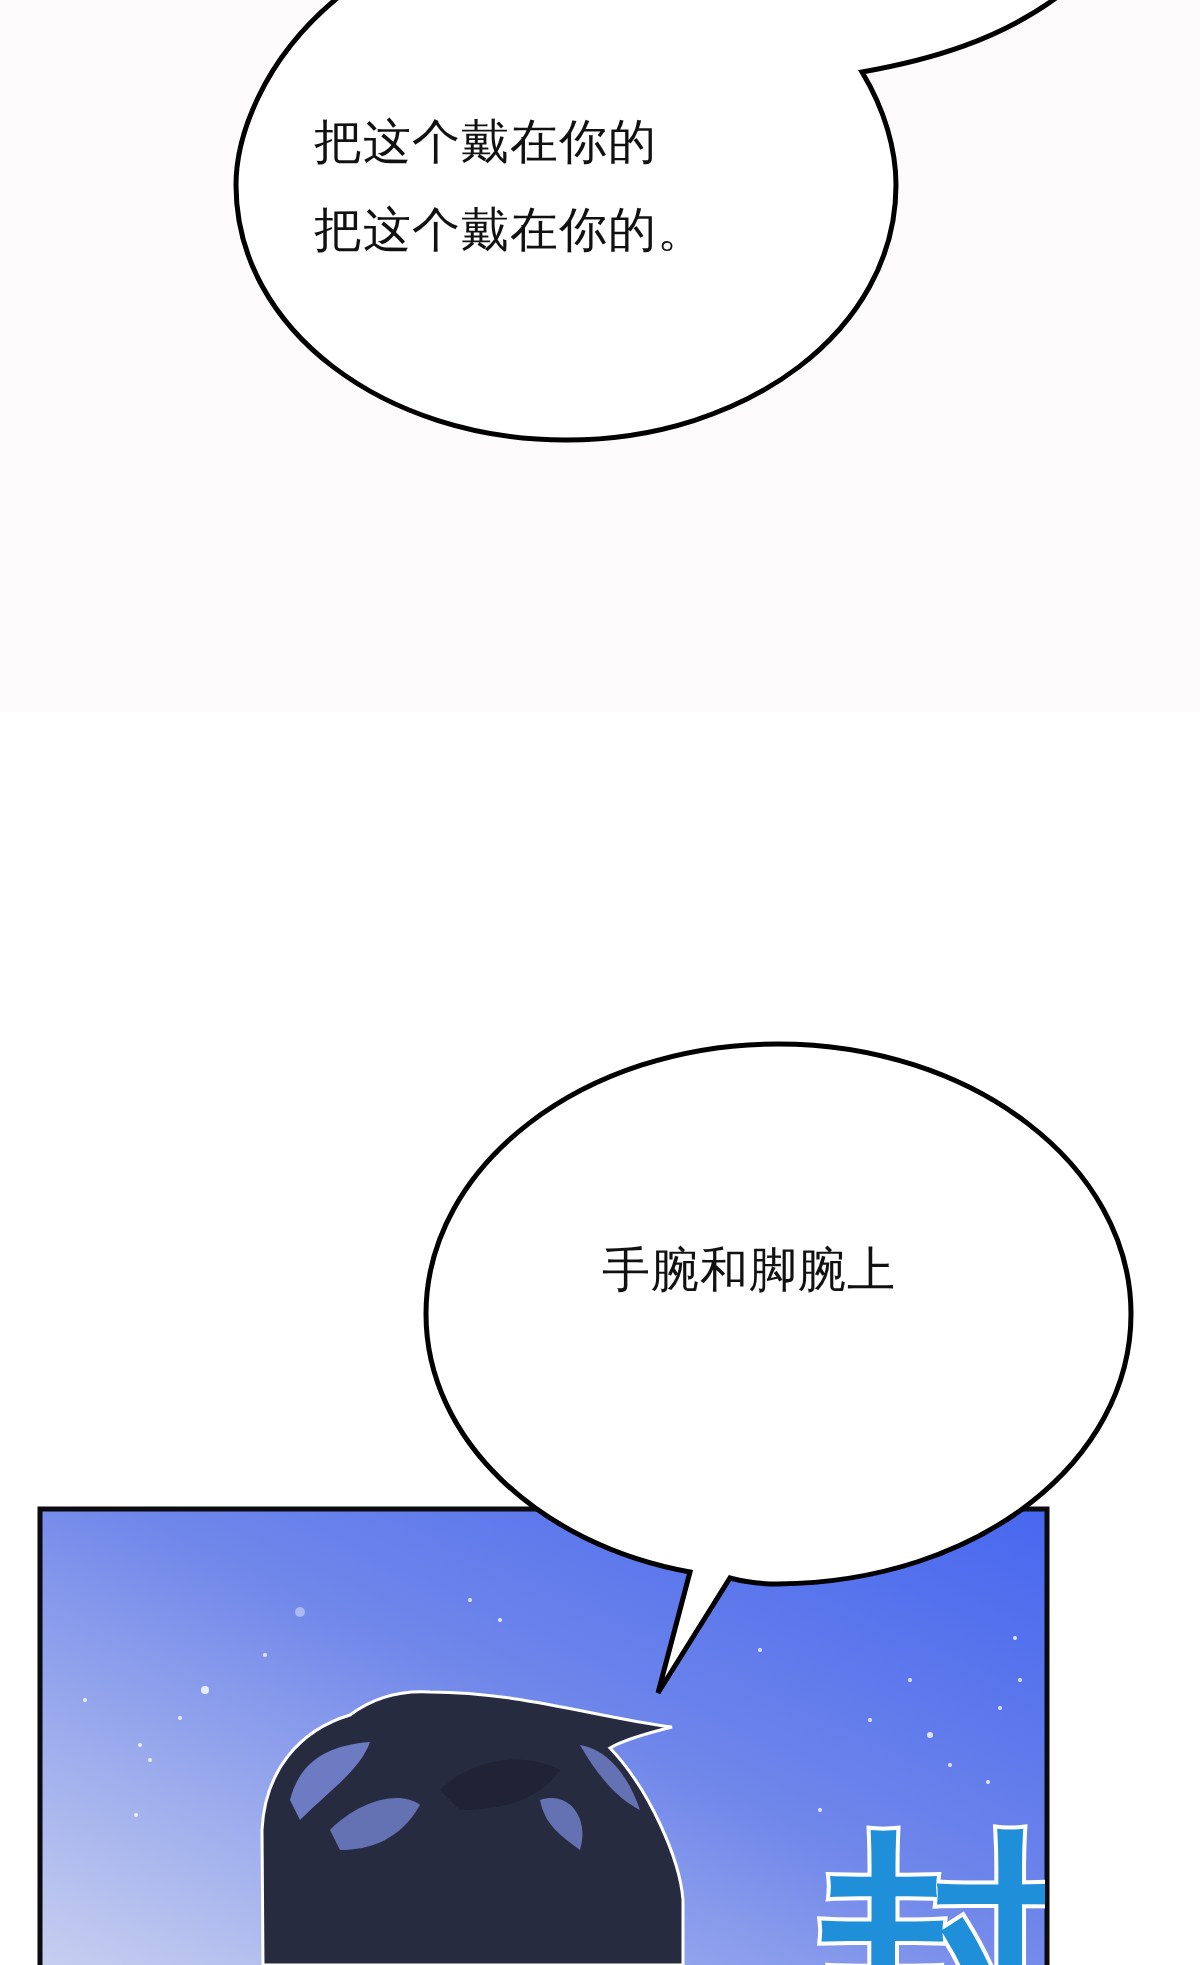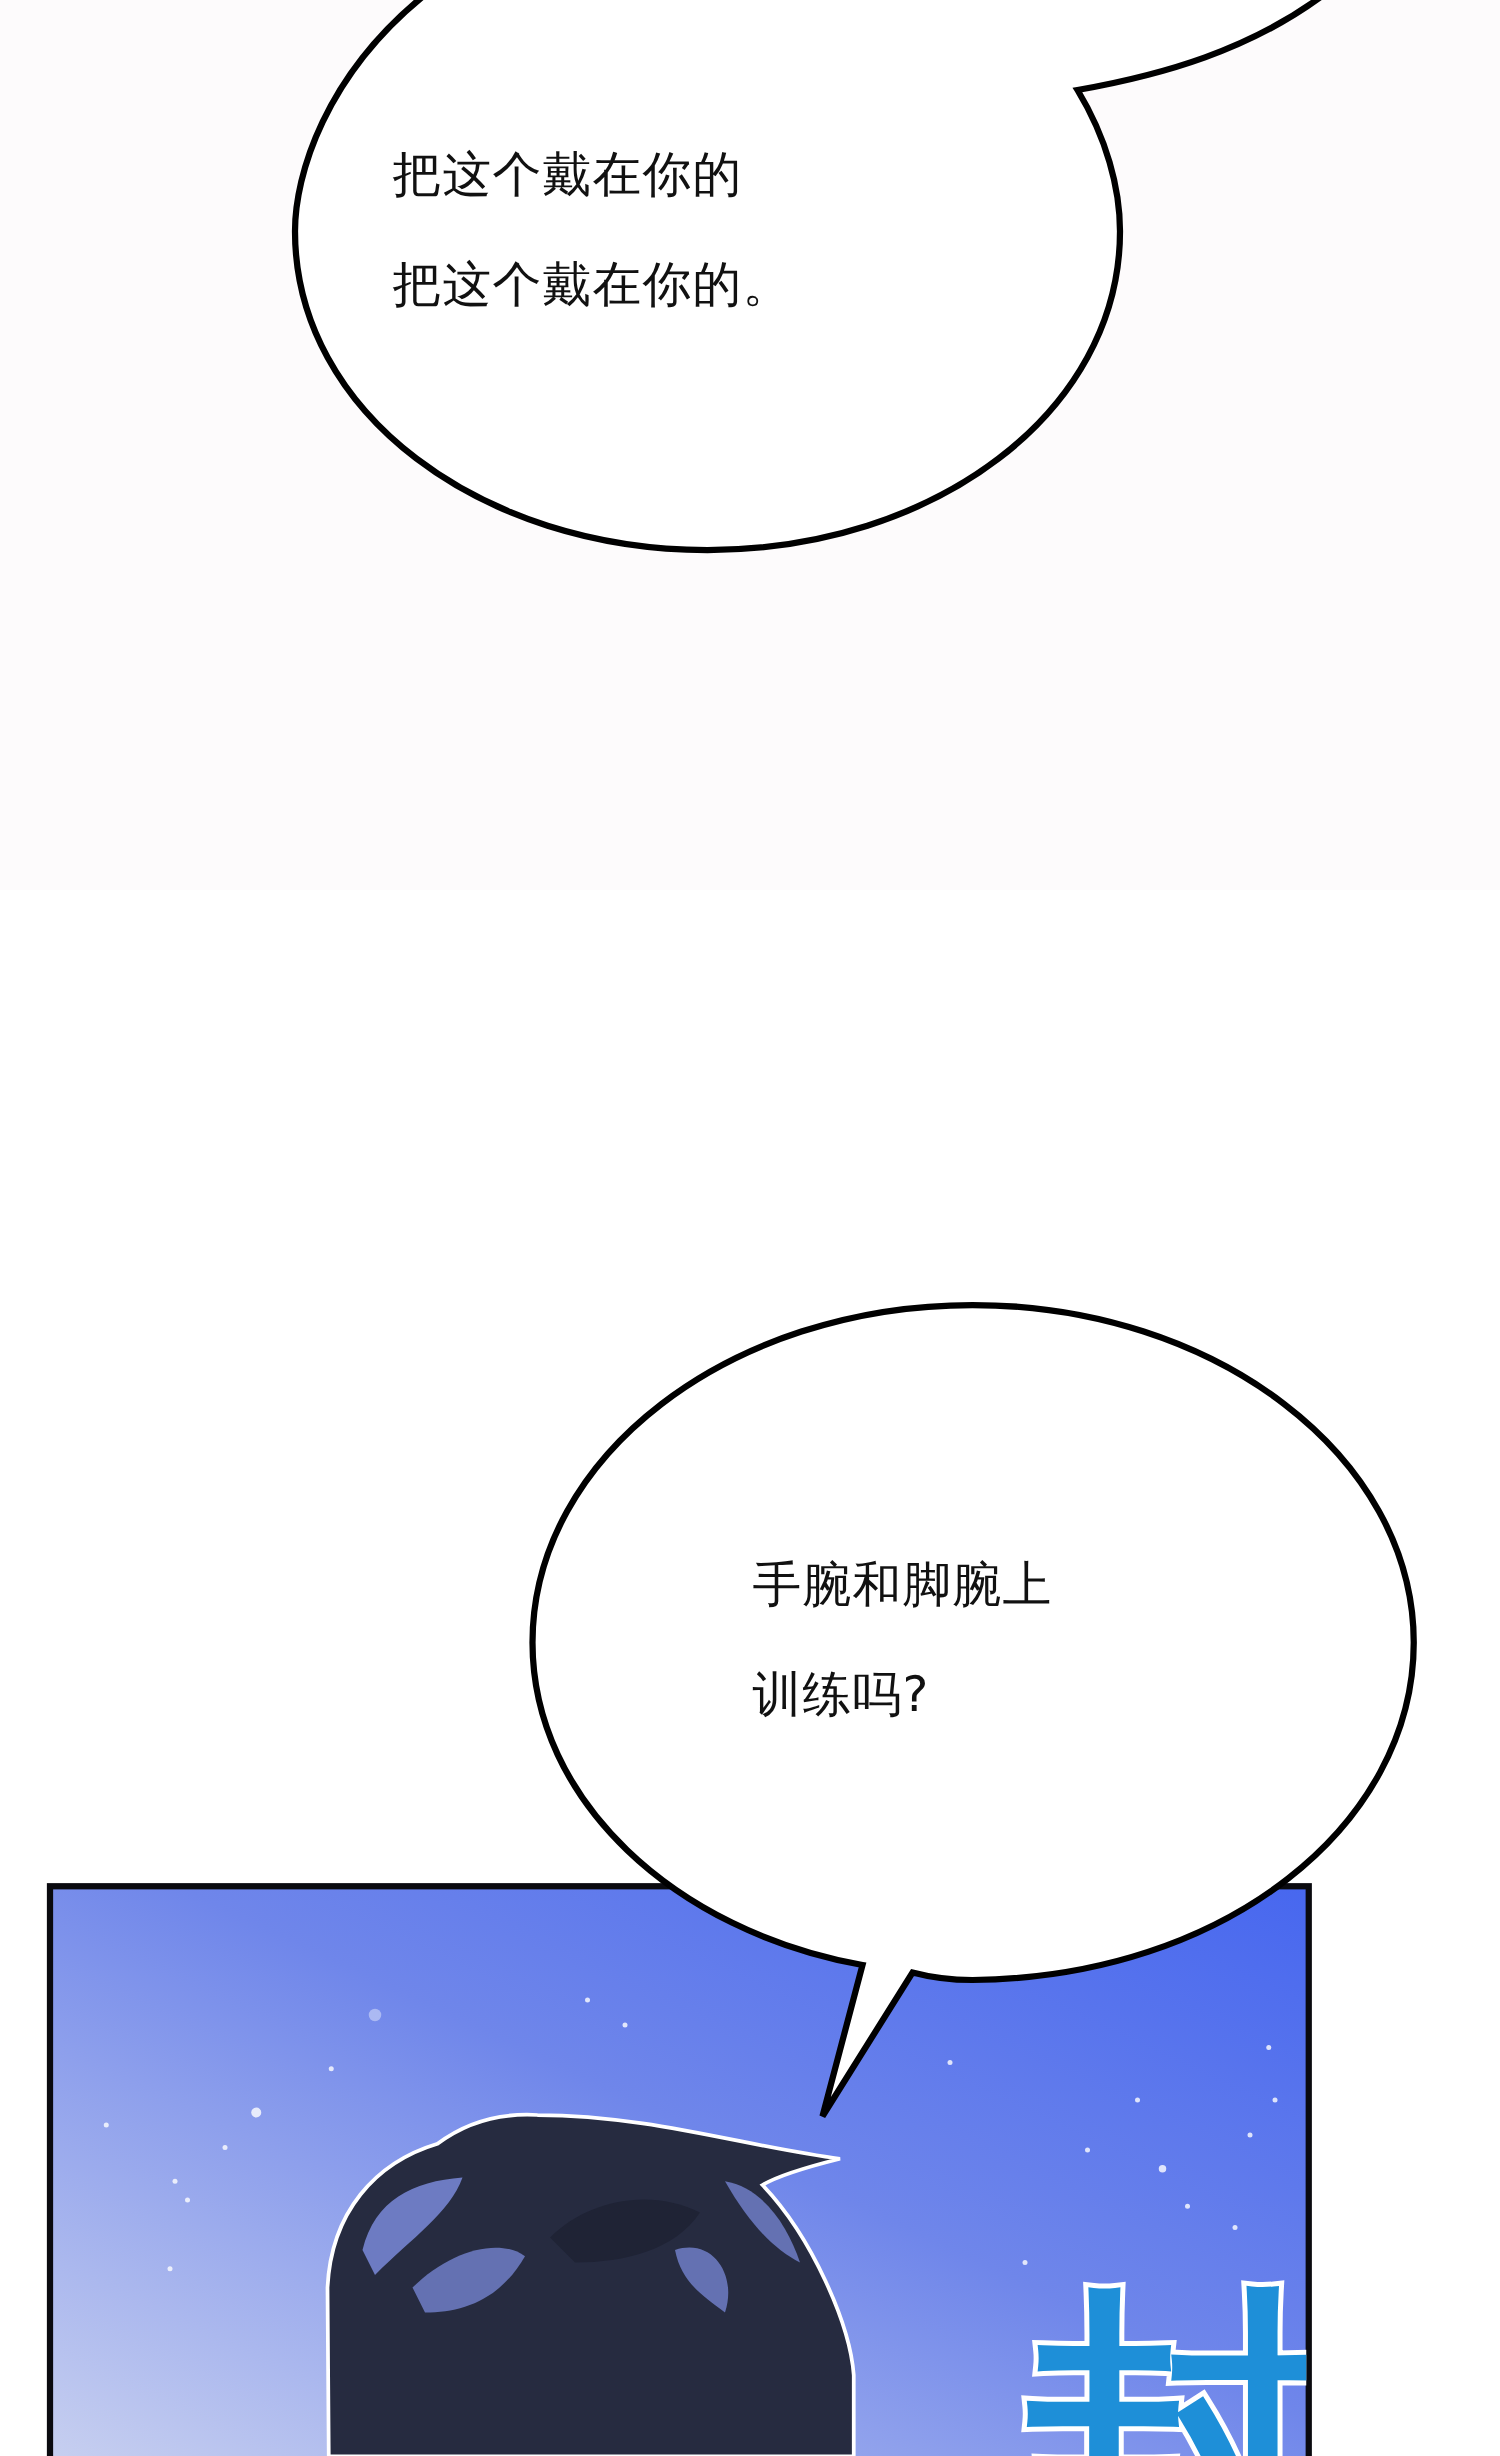--- a/index.html
+++ b/index.html
@@ -1,20 +1,20 @@
 <!DOCTYPE html>
 <html><head>
 <meta charset="utf-8">
 <style>
   html, body { margin:0; padding:0; }
   body { width:1200px; height:1965px; position:relative; overflow:hidden; background:#ffffff;
          font-family:"DejaVu Sans", "Liberation Sans", sans-serif; }
   .top-tint { position:absolute; left:0; top:0; width:1200px; height:712px; background:#fdfbfc; }
   .art { position:absolute; left:0; top:0; width:1200px; height:1965px; }
-  .bubble-text { position:absolute; color:#111; font-size:39px; line-height:88px; letter-spacing:1px; white-space:nowrap; }
+  .bubble-text { position:absolute; color:#111; font-size:48px; line-height:88px; letter-spacing:1px; white-space:nowrap; }
   .bubble-text .line { display:block; }
   #b1-text { left:314px; top:97px; }
   #b2-text { left:602px; top:1225px; }
 </style>
 </head>
 <body>
 
 <div class="top-tint"></div>
 
 <svg class="art" viewBox="0 0 1200 1965" xmlns="http://www.w3.org/2000/svg">
@@ -78,14 +78,13 @@
            C760 1584 745 1582 730 1578 L658 1693 Z" fill="#ffffff" stroke="#000000" stroke-width="5" stroke-linejoin="miter"></path>
 </svg>
 
 <div id="b1-text" class="bubble-text">
   <span class="line">把这个戴在你的</span>
   <span class="line">把这个戴在你的。</span>
 </div>
 
 <div id="b2-text" class="bubble-text">
   <span class="line">手腕和脚腕上</span>
-  <span class="line">训练吗?</span>
 </div>
 
 </body></html>

